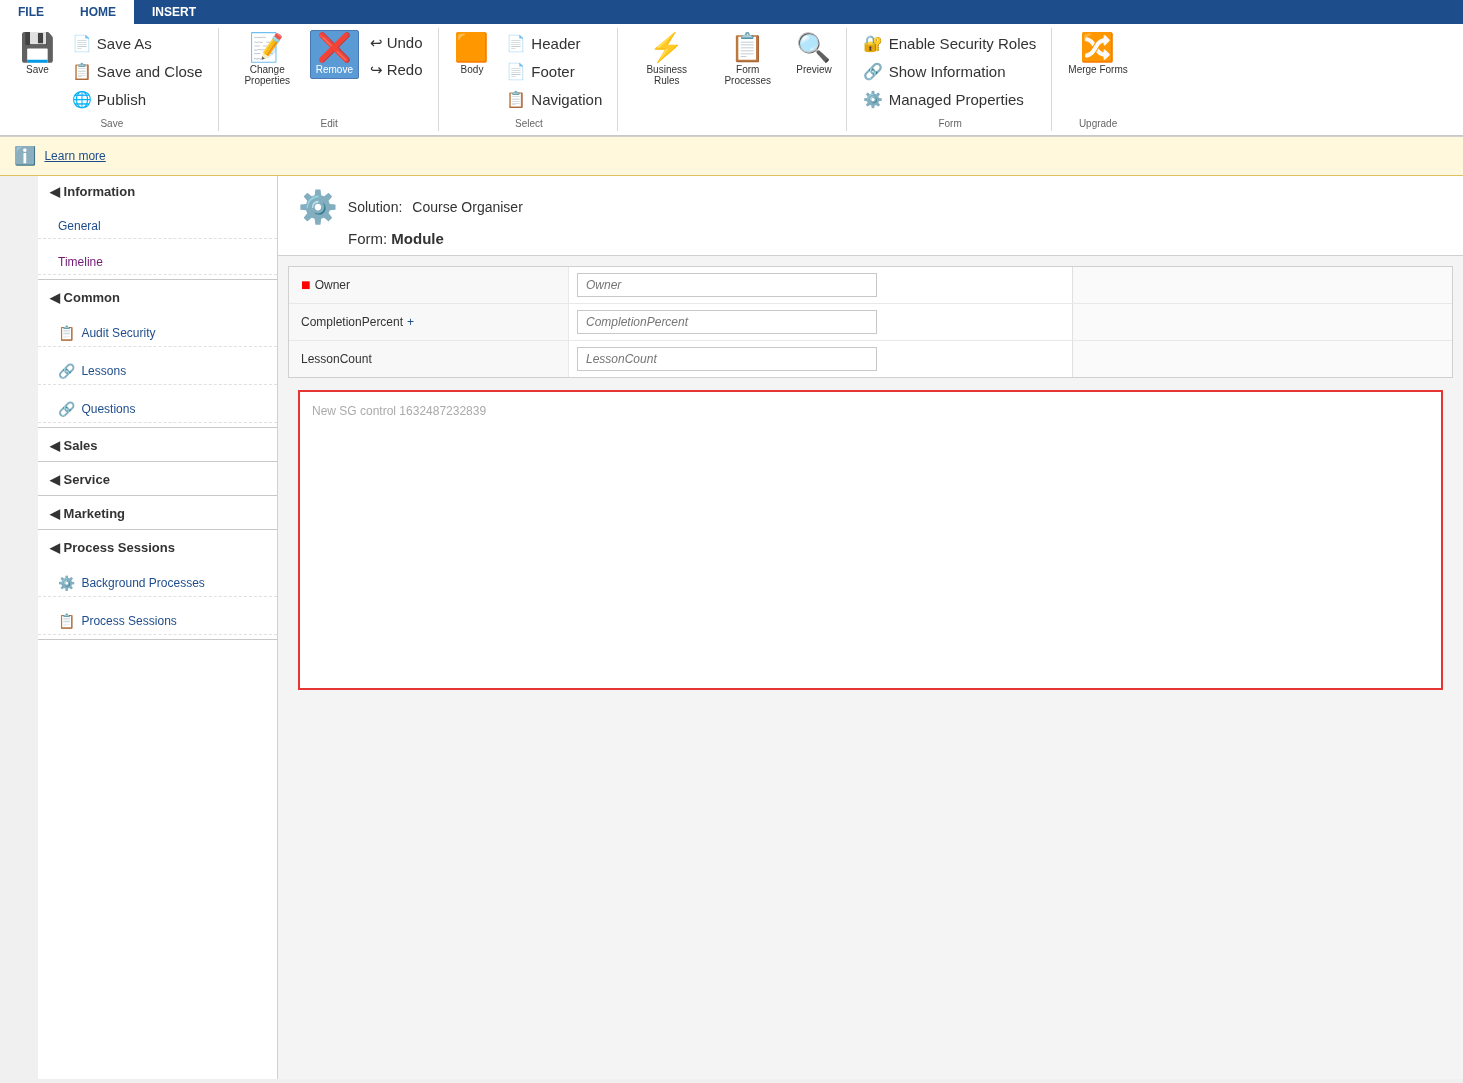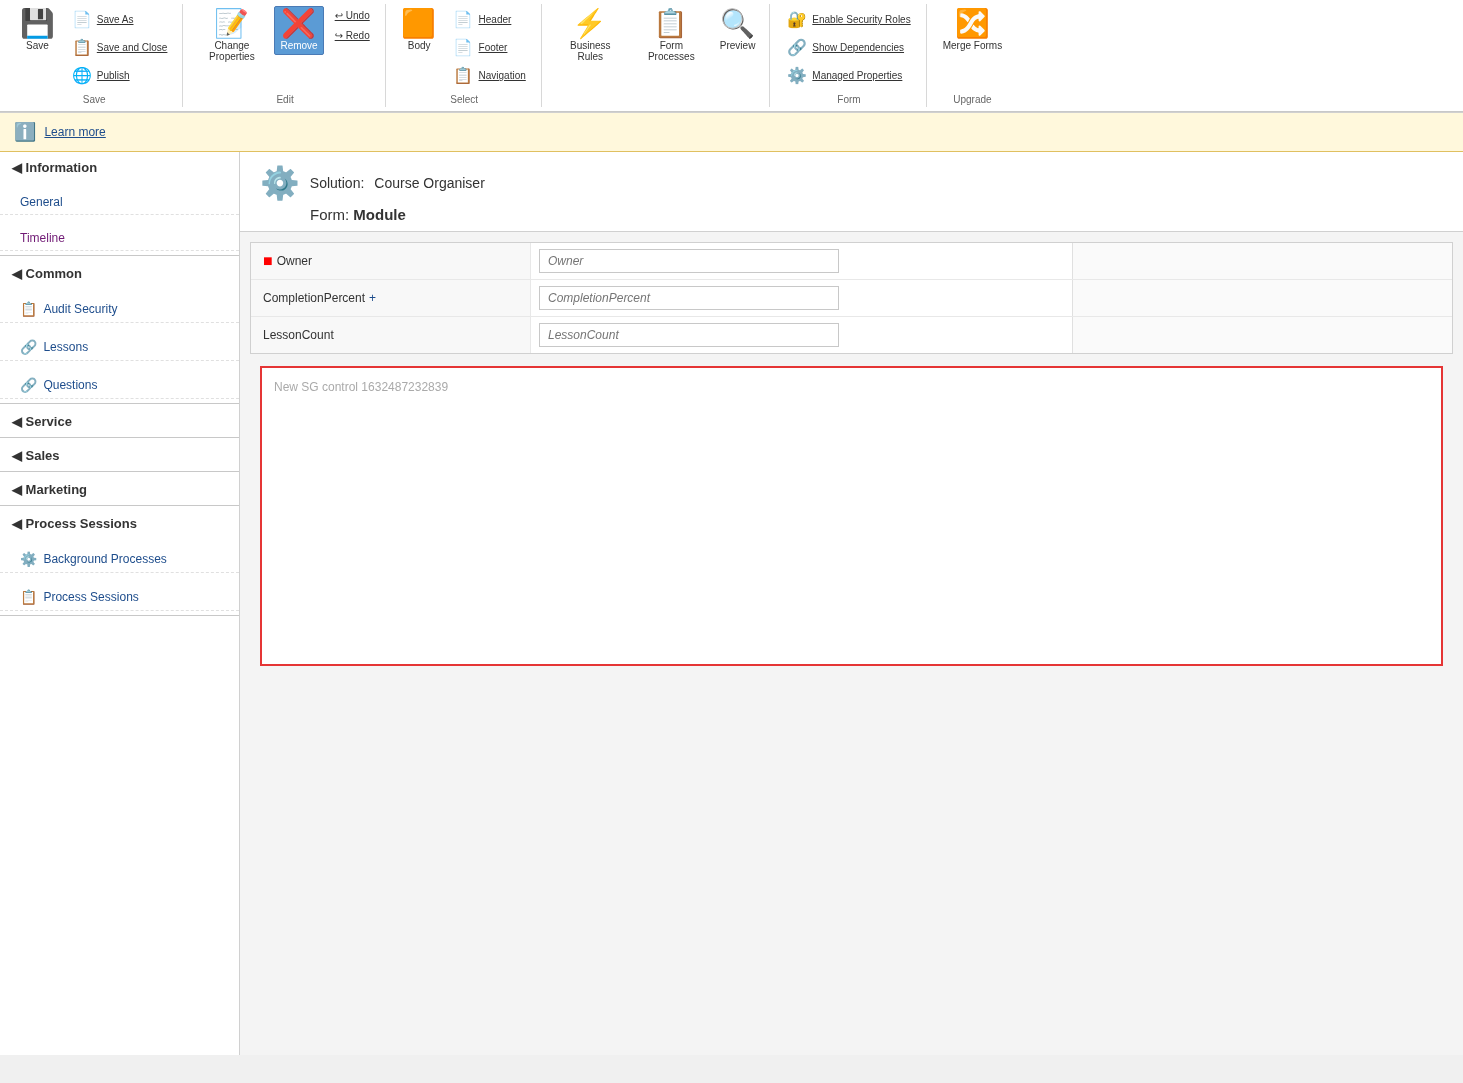--- a/index.html
+++ b/index.html
@@ -13,30 +13,30 @@
     .ribbon-body { display: flex; align-items: stretch; padding: 4px 6px; gap: 2px; background: #fff; border-bottom: 1px solid #c8c8c8; }
     .ribbon-group { display: flex; flex-direction: column; align-items: center; border-right: 1px solid #d8d8d8; padding: 2px 8px; min-width: 60px; }
     .ribbon-group-items { display: flex; align-items: flex-start; gap: 4px; flex: 1; }
     .ribbon-group-label { font-size: 10px; color: #666; margin-top: 3px; padding-top: 2px; border-top: none; }
     .ribbon-btn { display: flex; flex-direction: column; align-items: center; justify-content: flex-start; padding: 3px 5px; cursor: pointer; border: 1px solid transparent; border-radius: 2px; background: transparent; min-width: 44px; }
     .ribbon-btn.active { background: #d0e4f8; border-color: #4a90d9; }
     .ribbon-btn .icon { font-size: 28px; line-height: 1; }
     .ribbon-btn .label { font-size: 10px; text-align: center; margin-top: 2px; color: #333; max-width: 65px; word-wrap: break-word; }
     .ribbon-btn-small { display: flex; flex-direction: row; align-items: center; padding: 3px 6px; cursor: pointer; border: 1px solid transparent; border-radius: 2px; background: transparent; gap: 5px; white-space: nowrap; }
     .ribbon-btn-small .icon-sm { font-size: 16px; }
-    .ribbon-btn-small .label-sm { font-size: 10px; color: #333; text-decoration: underline; }
+    .ribbon-btn-small .label-sm { font-size: 15px; color: #333; }
     .ribbon-col { display: flex; flex-direction: column; gap: 1px; justify-content: flex-start; }
 
     
     .info-bar { background: #fff8dc; border-bottom: 1px solid #e0c060; padding: 8px 14px; display: flex; align-items: center; gap: 8px; font-size: 12px; color: #333; }
     .info-bar .info-icon { color: #1e4d8c; font-size: 18px; }
     .info-bar a { color: #1e4d8c; }
 
     
-    .main-layout { display: flex; height: calc(100vh - 180px); }
+    .main-layout { display: flex; height: calc(100vh - 180px); padding-left: 38px; }
 
     
     .sidebar { width: 240px; background: #fff; border-right: 1px solid #d0d0d0; overflow-y: auto; }
     .sidebar-section-header { font-weight: 700; font-size: 13px; padding: 8px 12px 4px 12px; color: #333; }
     .sidebar-item { display: flex; align-items: center; gap: 6px; padding: 5px 12px 5px 20px; cursor: pointer; font-size: 12px; color: #1e4d8c; border-bottom: 1px dashed #e0e0e0; margin-top: 11px; }
     .sidebar-item .item-icon { font-size: 14px; }
     .sidebar-section { border-bottom: 1px solid #c8c8c8; padding-bottom: 4px; margin-bottom: 2px; }
 
     
     .content-area { flex: 1; overflow-y: auto; background: #f4f4f4; padding: 0; }
@@ -62,20 +62,25 @@
     .section-label-row { padding: 8px 12px; color: #888; font-size: 12px; background: #f4f4f4; }
 
     
     .sg-control-area { border: 2px solid #e53535; background: #fff; margin: 12px 10px 10px 10px; min-height: 300px; padding: 12px; }
     .sg-placeholder { color: #aaa; font-size: 12px; }
   </style>
 </head>
 <body>
 
 <div class="ribbon">
+  <div class="ribbon-tabs">
+    <button class="ribbon-tab active">FILE</button>
+    <button class="ribbon-tab active" style="background:#fff;color:#1e4d8c;">HOME</button>
+    <button class="ribbon-tab">INSERT</button>
+  </div>
 
   <div class="ribbon-body">
 
     <div class="ribbon-group">
       <div class="ribbon-group-items">
         <div class="ribbon-btn">
           <span class="icon">💾</span>
           <span class="label">Save</span>
         </div>
         <div class="ribbon-col">
@@ -162,21 +167,21 @@
 
     <div class="ribbon-group">
       <div class="ribbon-group-items">
         <div class="ribbon-col">
           <div class="ribbon-btn-small">
             <span class="icon-sm">🔐</span>
             <span class="label-sm">Enable Security Roles</span>
           </div>
           <div class="ribbon-btn-small">
             <span class="icon-sm">🔗</span>
-            <span class="label-sm">Show Dependencies</span>
+            <span class="label-sm">Show Information</span>
           </div>
           <div class="ribbon-btn-small">
             <span class="icon-sm">⚙️</span>
             <span class="label-sm">Managed Properties</span>
           </div>
         </div>
       </div>
       <div class="ribbon-group-label">Form</div>
     </div>
 
@@ -222,25 +227,25 @@
         <span class="item-icon">🔗</span>
         <span>Lessons</span>
       </div>
       <div class="sidebar-item">
         <span class="item-icon">🔗</span>
         <span>Questions</span>
       </div>
     </div>
 
     <div class="sidebar-section">
+      <div class="sidebar-section-header">◀ Sales</div>
+    </div>
+
+    <div class="sidebar-section">
       <div class="sidebar-section-header">◀ Service</div>
-    </div>
-
-    <div class="sidebar-section">
-      <div class="sidebar-section-header">◀ Sales</div>
     </div>
 
     <div class="sidebar-section">
       <div class="sidebar-section-header">◀ Marketing</div>
     </div>
 
     <div class="sidebar-section">
       <div class="sidebar-section-header">◀ Process Sessions</div>
       <div class="sidebar-item">
         <span class="item-icon">⚙️</span>

